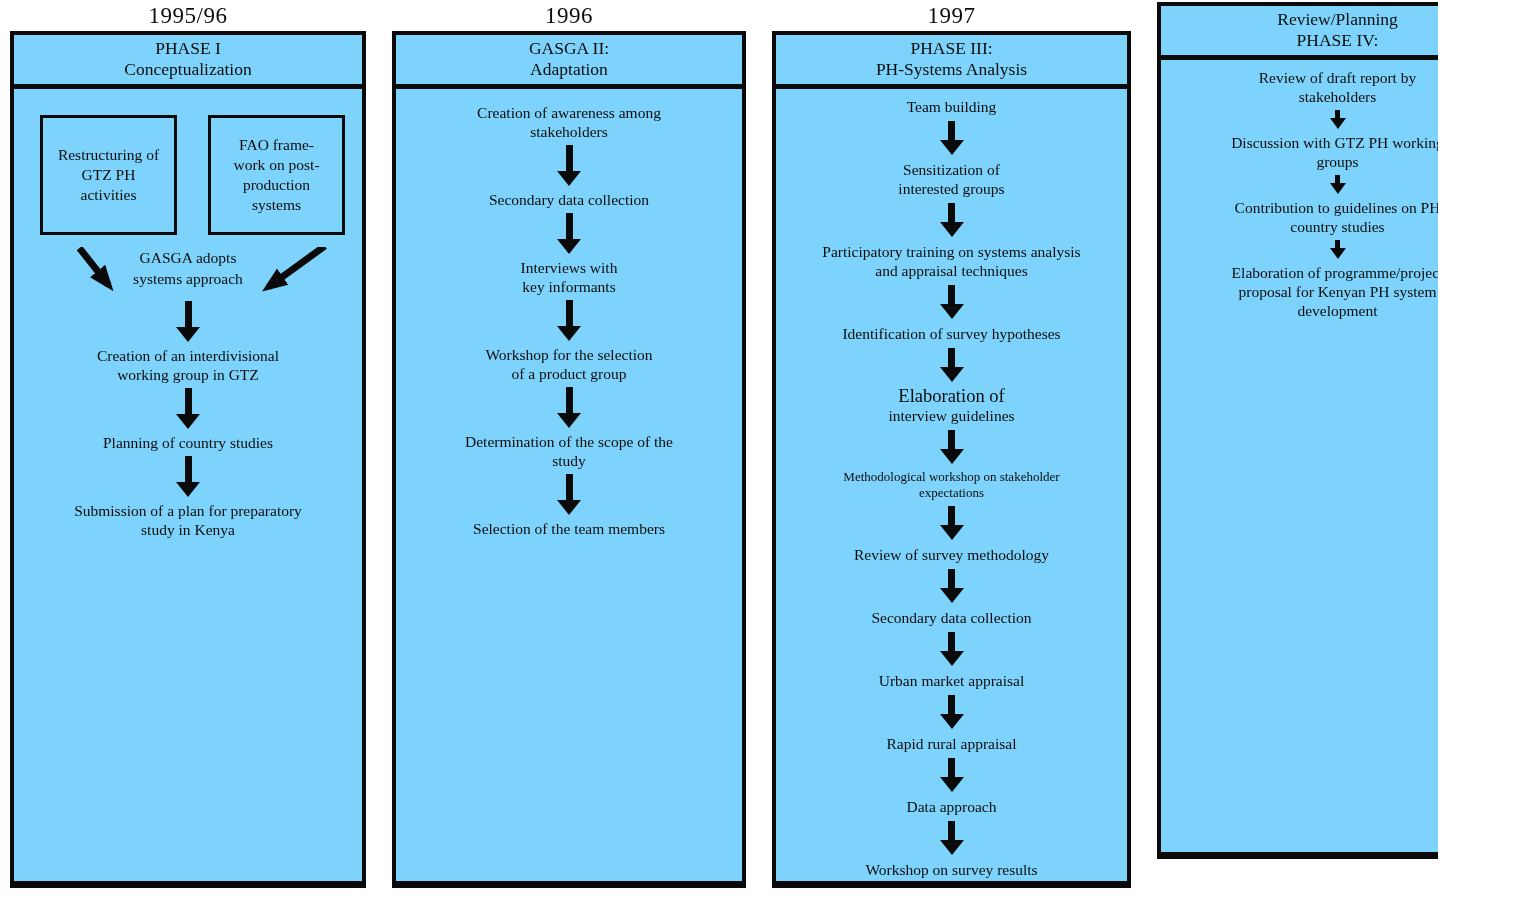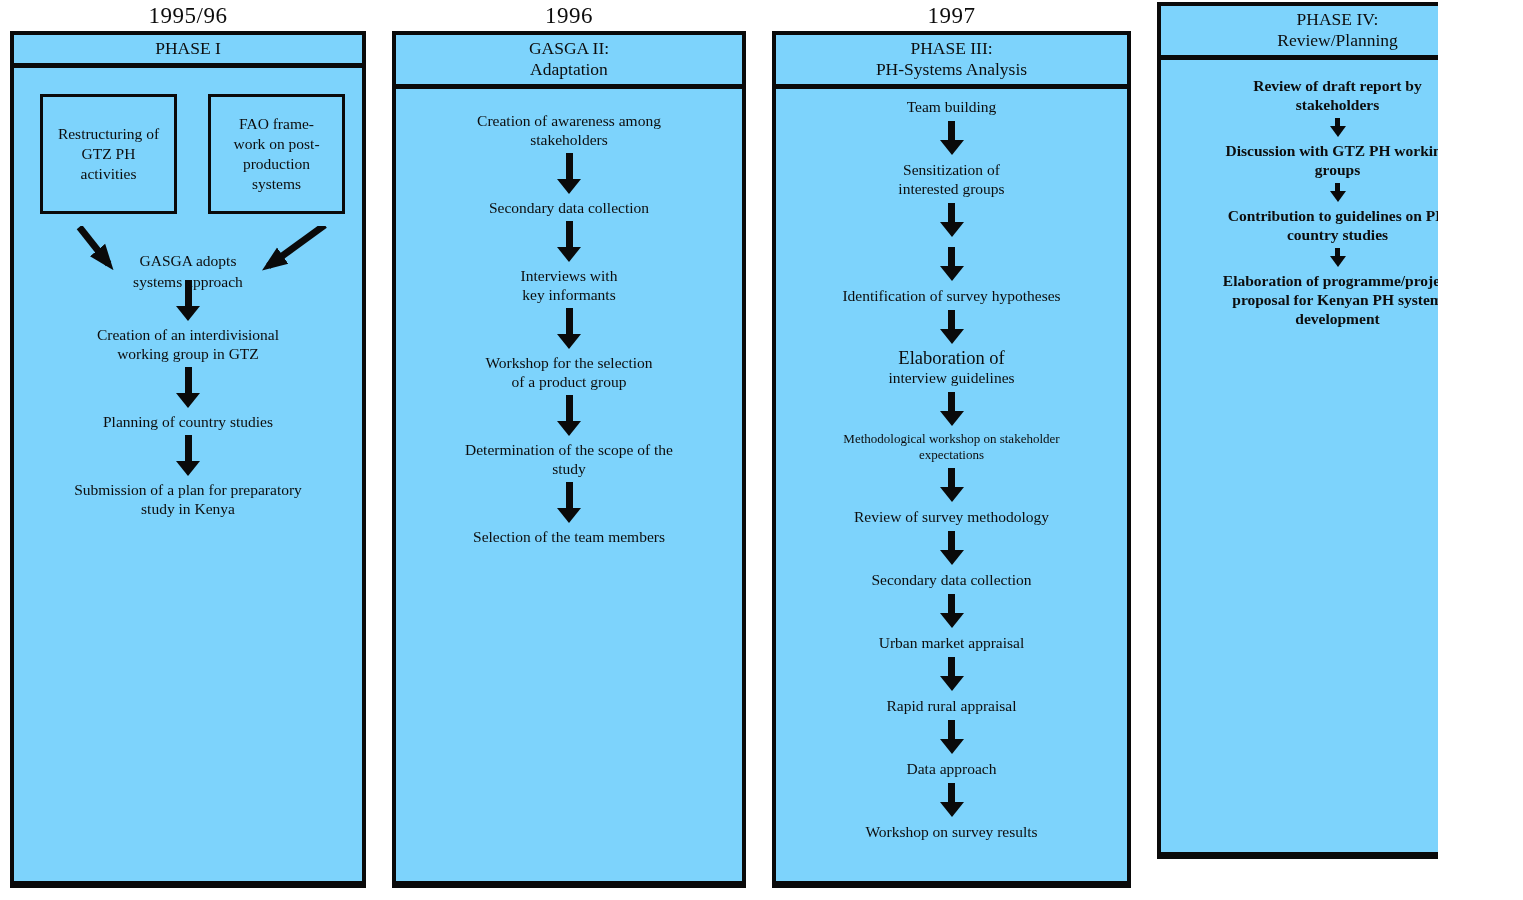--- a/index.html
+++ b/index.html
@@ -26,23 +26,23 @@
   }
   .phase-head{
     border-bottom:5px solid #0a0a0a;
     text-align:center;padding:3px 2px 4px;
     font-size:17.5px;line-height:21px;
   }
   .phase-body{
     display:flex;flex-direction:column;align-items:center;
     padding:10px 5px 0;
   }
-  .pb-2{padding-top:22px;}
+  .pb-2{padding-top:14px;}
   .pb-3{padding-top:8px;}
-  .pb-4{padding-top:16px;font-weight:bold;}
+  .pb-4{padding-top:8px;}
   .item{
     text-align:center;font-size:15.5px;line-height:19px;
     white-space:pre-line;
   }
   .item.small{font-size:13px;line-height:16px;}
   .item.lead-big::first-line{font-size:18.5px;}
   
   .arr{display:flex;flex-direction:column;align-items:center;margin:4px 0;}
   .arr .stem{width:7px;height:26px;background:#0a0a0a;}
   .arr .head{
@@ -65,35 +65,36 @@
   .source-box{
     box-sizing:border-box;width:137px;height:120px;
     border:3px solid #0a0a0a;
     display:flex;align-items:center;justify-content:center;
     text-align:center;font-size:15.5px;line-height:20px;
     white-space:pre-line;padding:2px;
   }
   
   .converge{position:relative;width:100%;height:64px;margin-top:12px;}
   .converge .ctext{
-    position:absolute;left:0;right:0;top:24px;
+    position:absolute;left:0;right:0;top:0;
     text-align:center;font-size:15.5px;line-height:21px;white-space:pre-line;
   }
   .converge svg{position:absolute;left:0;top:0;width:100%;height:100%;}
 </style>
 </head>
 <body>
 
 <div class="canvas">
 
   <div class="col col-1">
     <div class="year">1995/96</div>
     <div class="phase-box">
       <div class="phase-head">
         <div>PHASE I</div>
+        <div>Conceptualization</div>
       </div>
       <div class="phase-body">
         <div class="sources">
           <div class="source-box">Restructuring of
 GTZ PH
 activities</div>
           <div class="source-box">FAO frame-
 work on post-
 production
 systems</div>
@@ -186,20 +187,22 @@
         <div class="arr m">
             <i class="stem"></i>
             <i class="head"></i>
           </div>
         <div class="item">Sensitization of
 interested groups</div>
         <div class="arr m">
             <i class="stem"></i>
             <i class="head"></i>
           </div>
+        <div class="item">Participatory training on systems analysis
+and appraisal techniques</div>
         <div class="arr m">
             <i class="stem"></i>
             <i class="head"></i>
           </div>
         <div class="item">Identification of survey hypotheses</div>
         <div class="arr m">
             <i class="stem"></i>
             <i class="head"></i>
           </div>
         <div class="item lead-big">Elaboration of
@@ -240,22 +243,22 @@
             <i class="head"></i>
           </div>
         <div class="item">Workshop on survey results</div>
       </div>
     </div>
   </div>
 
   <div class="col col-4">
     <div class="phase-box">
       <div class="phase-head">
+        <div>Review/Planning</div>
         <div>PHASE IV:</div>
-        <div>Review/Planning</div>
       </div>
       <div class="phase-body pb-4">
         <div class="item">Review of draft report by
 stakeholders</div>
         <div class="arr s">
             <i class="stem"></i>
             <i class="head"></i>
           </div>
         <div class="item">Discussion with GTZ PH working
 groups</div>

